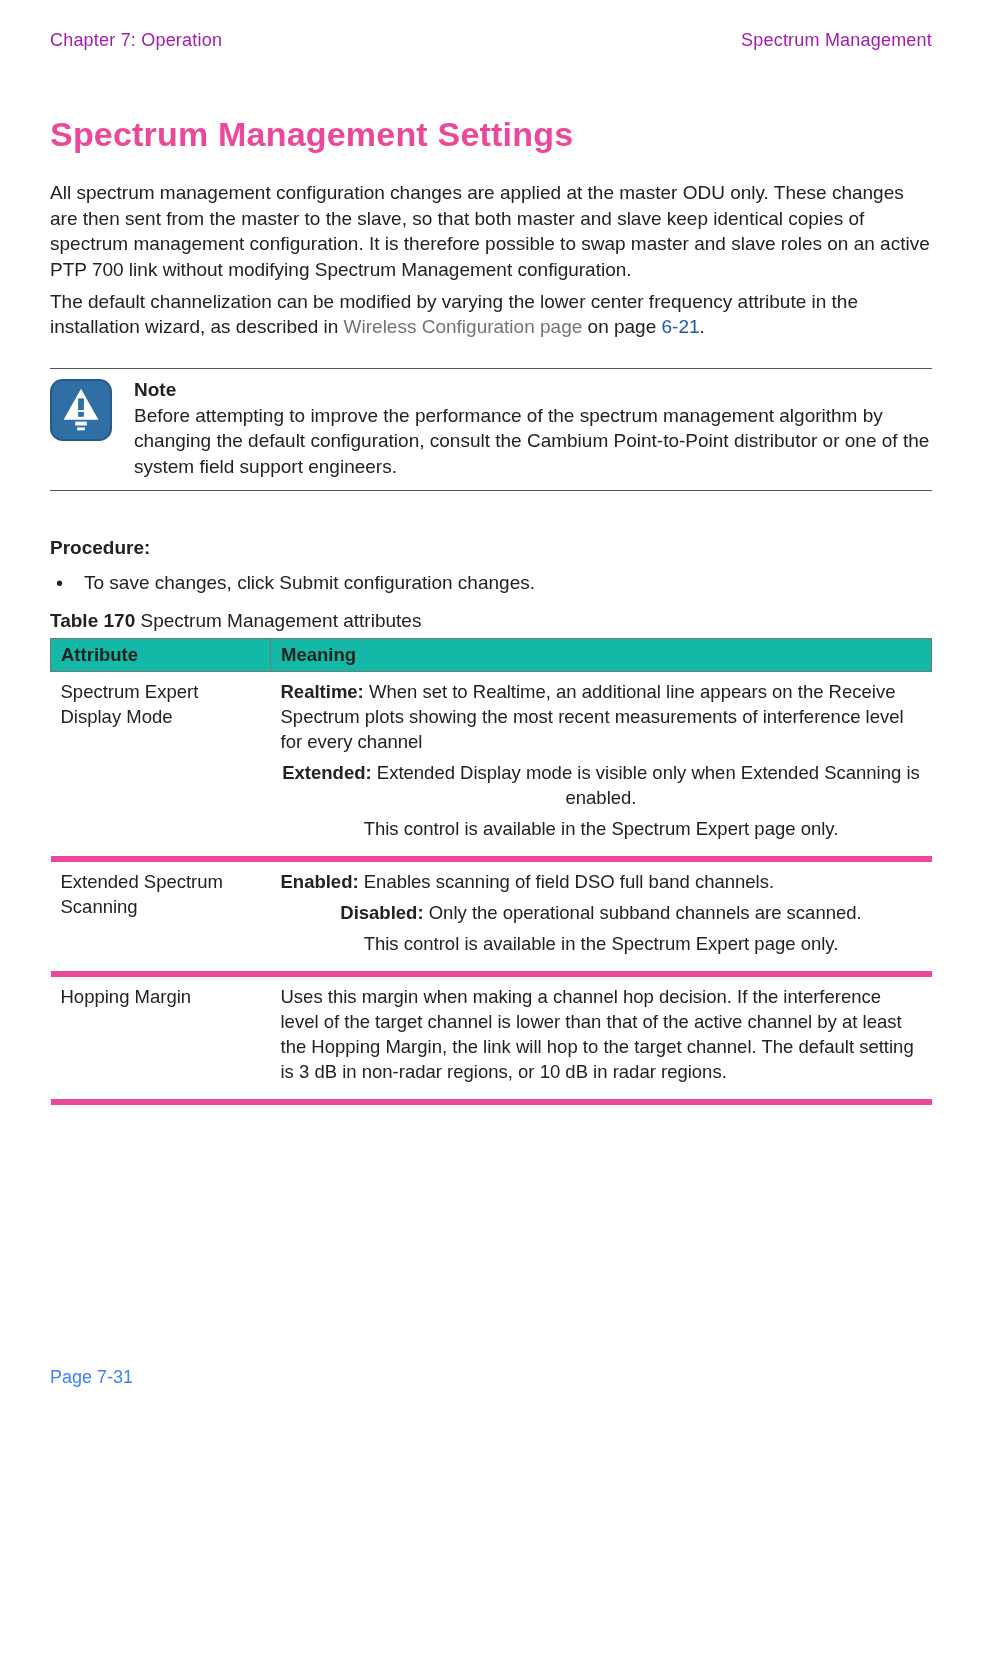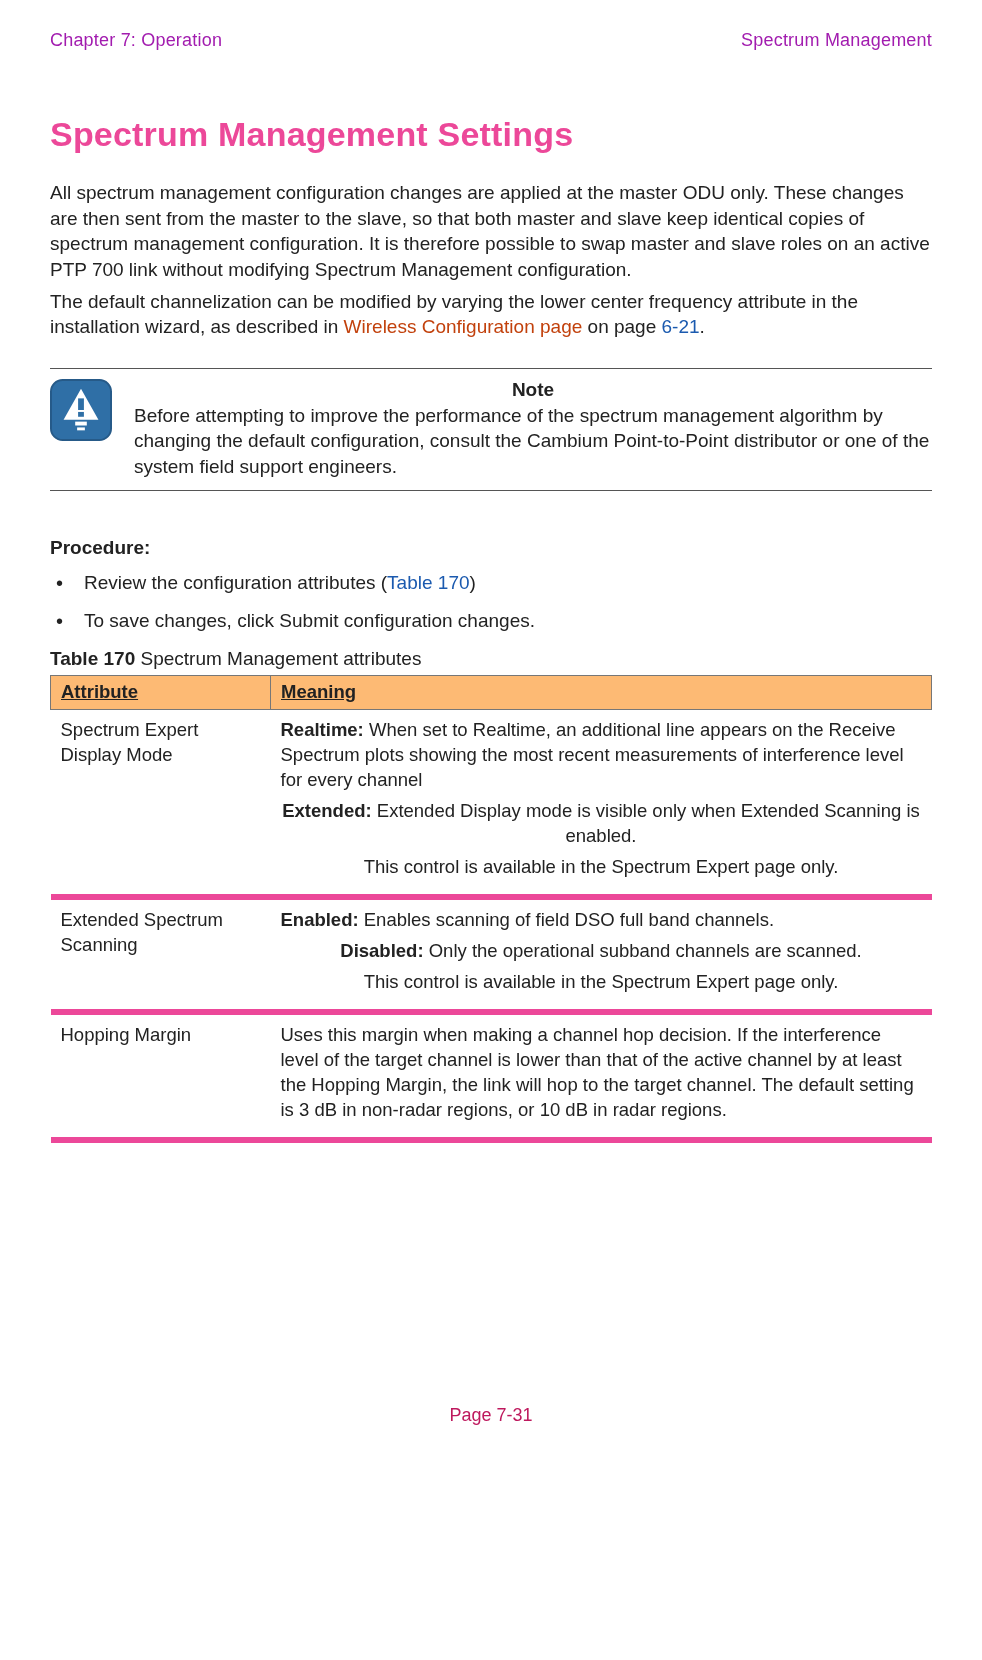--- a/index.html
+++ b/index.html
@@ -24,37 +24,37 @@
   h1.title {
     color: #ec4899;
     font-family: Arial, "Segoe UI", sans-serif;
     font-weight: 700;
     font-size: 34px;
     letter-spacing: .2px;
     margin-bottom: 22px;
   }
   p.body { margin-bottom: 6px; }
   p.body2 { margin-top: 6px; }
-  .link { color: #c2410c; }
+  .link { color: #737373; }
   .pageref { color: #1b5aaf; }
   .note-block {
     border-top: 1px solid #555;
     border-bottom: 1px solid #555;
     margin-top: 28px;
     padding: 8px 0 10px 0;
     display: flex;
     gap: 22px;
     align-items: flex-start;
   }
   .note-icon {
     width: 62px; height: 62px;
     flex: 0 0 62px;
     margin-top: 2px;
   }
-  .note-text .note-head { font-weight: 700; text-align: center; }
+  .note-text .note-head { font-weight: 700; }
   .procedure-head { font-weight: 700; margin-top: 44px; margin-bottom: 10px; }
   ul.proc {
     list-style: none;
     padding-left: 0;
   }
   ul.proc li {
     position: relative;
     padding-left: 34px;
     margin-bottom: 12px;
   }
@@ -68,38 +68,36 @@
   .tableref { color: #1b5aaf; }
   .table-caption { margin-bottom: 4px; }
   .table-caption .tcap-b { font-weight: 700; }
   table.attrs {
     width: 100%;
     border-collapse: collapse;
     font-size: 18.5px;
   }
   table.attrs th {
     text-align: left;
-    background: #fdba74;
+    background: #14b8a6;
     font-weight: 700;
     padding: 4px 10px;
     border: 1px solid #777;
-    text-decoration: underline;
   }
   table.attrs td {
     vertical-align: top;
     padding: 8px 10px 10px 10px;
     border-bottom: 6px solid #ec4899;
   }
   table.attrs td.attr-col { width: 220px; }
   table.attrs td p { margin-bottom: 4px; }
   table.attrs td p.sub { margin-top: 6px; text-align: center; }
   .b { font-weight: 700; }
   .footer {
-    text-align: center;
-    color: #be185d;
+    color: #3b82f6;
     font-size: 18px;
     margin-top: 260px;
   }
 </style>
 </head>
 <body>
 
 <div class="header-row">
   <span>Chapter 7:  Operation</span>
   <span>Spectrum Management</span>
@@ -123,23 +121,20 @@
     <rect x="28" y="50" width="8" height="3" fill="#ffffff"></rect>
   </svg>
   <div class="note-text">
     <div class="note-head">Note</div>
     <div>Before attempting to improve the performance of the spectrum management algorithm by changing the default configuration, consult the Cambium Point-to-Point distributor or one of the system field support engineers.</div>
   </div>
 </div>
 
 <div class="procedure-head">Procedure:</div>
 <ul class="proc">
-  <li>
-    <span>Review the configuration attributes (</span><span class="tableref">Table 170</span><span>)</span>
-  </li>
   <li>To save changes, click Submit configuration changes.</li>
 </ul>
 
 <p class="table-caption">
   <span class="tcap-b">Table 170</span><span>  Spectrum Management attributes</span>
 </p>
 
 <table class="attrs">
   <thead>
     <tr>

